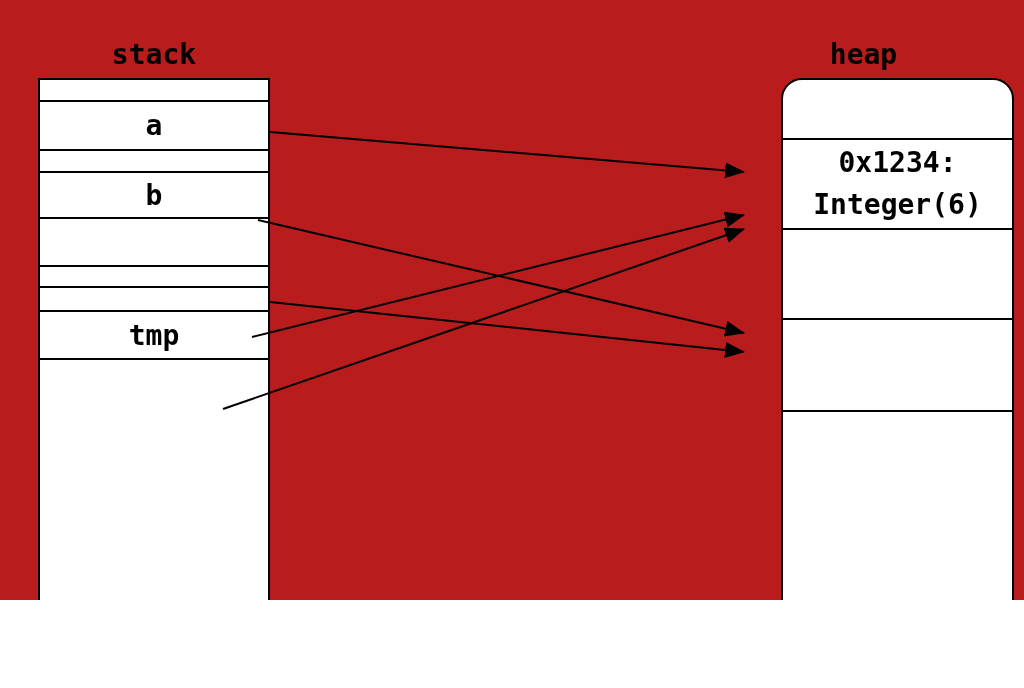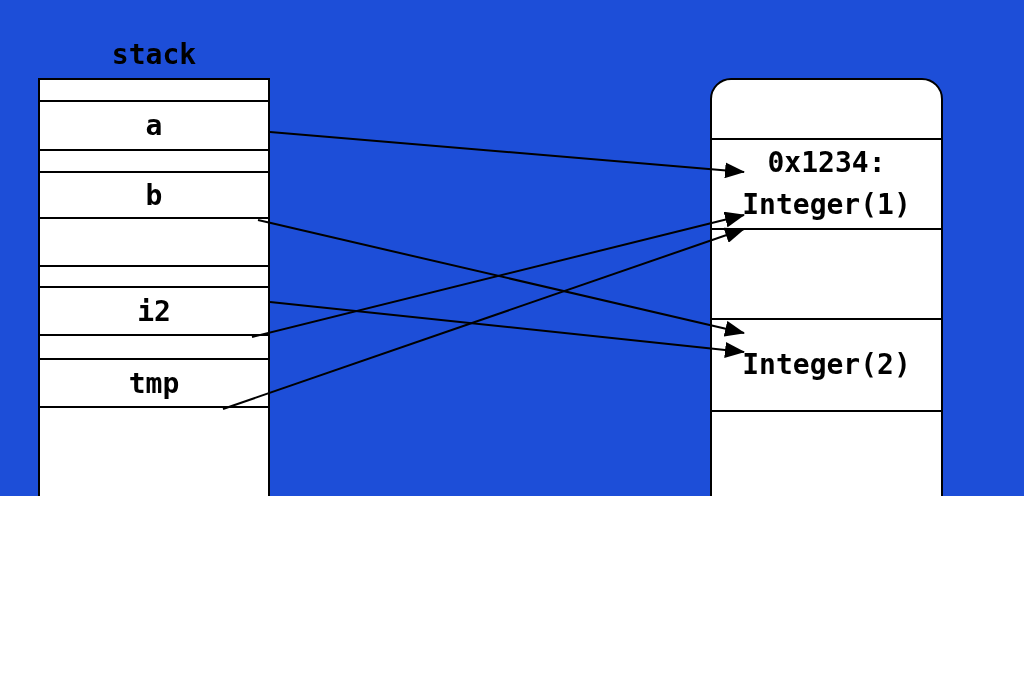--- a/index.html
+++ b/index.html
@@ -1,20 +1,20 @@
 <!DOCTYPE html>
 <html><head>
 <meta charset="utf-8">
 <style>
   html, body { margin: 0; padding: 0; background: #ffffff; }
   .canvas {
     position: relative;
     width: 1024px;
-    height: 496px;
-    background: #1d4ed8;
+    height: 600px;
+    background: #b91c1c;
     font-family: "DejaVu Sans Mono", "Liberation Mono", monospace;
     color: #000000;
     overflow: hidden;
   }
   .col-title {
     position: absolute;
     top: 38px;
     height: 34px;
     line-height: 34px;
     text-align: center;
@@ -27,21 +27,21 @@
     position: absolute;
     top: 78px;
     height: 544px;
     border: 2px solid #000000;
     box-sizing: border-box;
     display: flex;
     flex-direction: column;
     background: #ffffff;
   }
   .stack-col { left: 38px;  width: 232px; }
-  .heap-col  { left: 710px; width: 233px; border-radius: 21px; }
+  .heap-col  { left: 781px; width: 233px; border-radius: 21px; }
   .row {
     box-sizing: border-box;
     border-bottom: 2px solid #000000;
     display: flex;
     align-items: center;
     justify-content: center;
     font-size: 28px;
     font-weight: bold;
     flex: 0 0 auto;
   }
@@ -57,51 +57,48 @@
     width: 1024px; height: 688px;
     pointer-events: none;
   }
 </style>
 </head>
 <body>
 
 <div class="canvas">
 
   <div class="col-title stack-title">stack</div>
+  <div class="col-title heap-title">heap</div>
 
   <div class="column stack-col">
     <div class="row" style="height:22px"></div>
     <div class="row" style="height:49px">
       <span>a</span>
     </div>
     <div class="row" style="height:22px"></div>
     <div class="row" style="height:46px">
       <span>b</span>
     </div>
     <div class="row" style="height:48px"></div>
     <div class="row" style="height:21px"></div>
-    <div class="row" style="height:48px">
-      <span>i2</span>
-    </div>
     <div class="row" style="height:24px"></div>
     <div class="row" style="height:48px">
       <span>tmp</span>
     </div>
     <div class="row last"></div>
   </div>
 
   <div class="column heap-col">
     <div class="row" style="height:60px"></div>
     <div class="row heap-cell" style="height:90px">
       <span>0x1234:</span>
-      <span>Integer(1)</span>
+      <span>Integer(6)</span>
     </div>
     <div class="row" style="height:90px"></div>
     <div class="row heap-cell" style="height:92px">
-      <span>Integer(2)</span>
     </div>
     <div class="row last"></div>
   </div>
 
   <svg class="arrows-svg" viewBox="0 0 1024 688" xmlns="http://www.w3.org/2000/svg">
     <defs>
       <marker id="arrowhead" markerWidth="10" markerHeight="8" refX="9.5" refY="4" orient="auto" markerUnits="strokeWidth">
         <path d="M0,0 L10,4 L0,8 Z" fill="#000000"></path>
       </marker>
     </defs>

